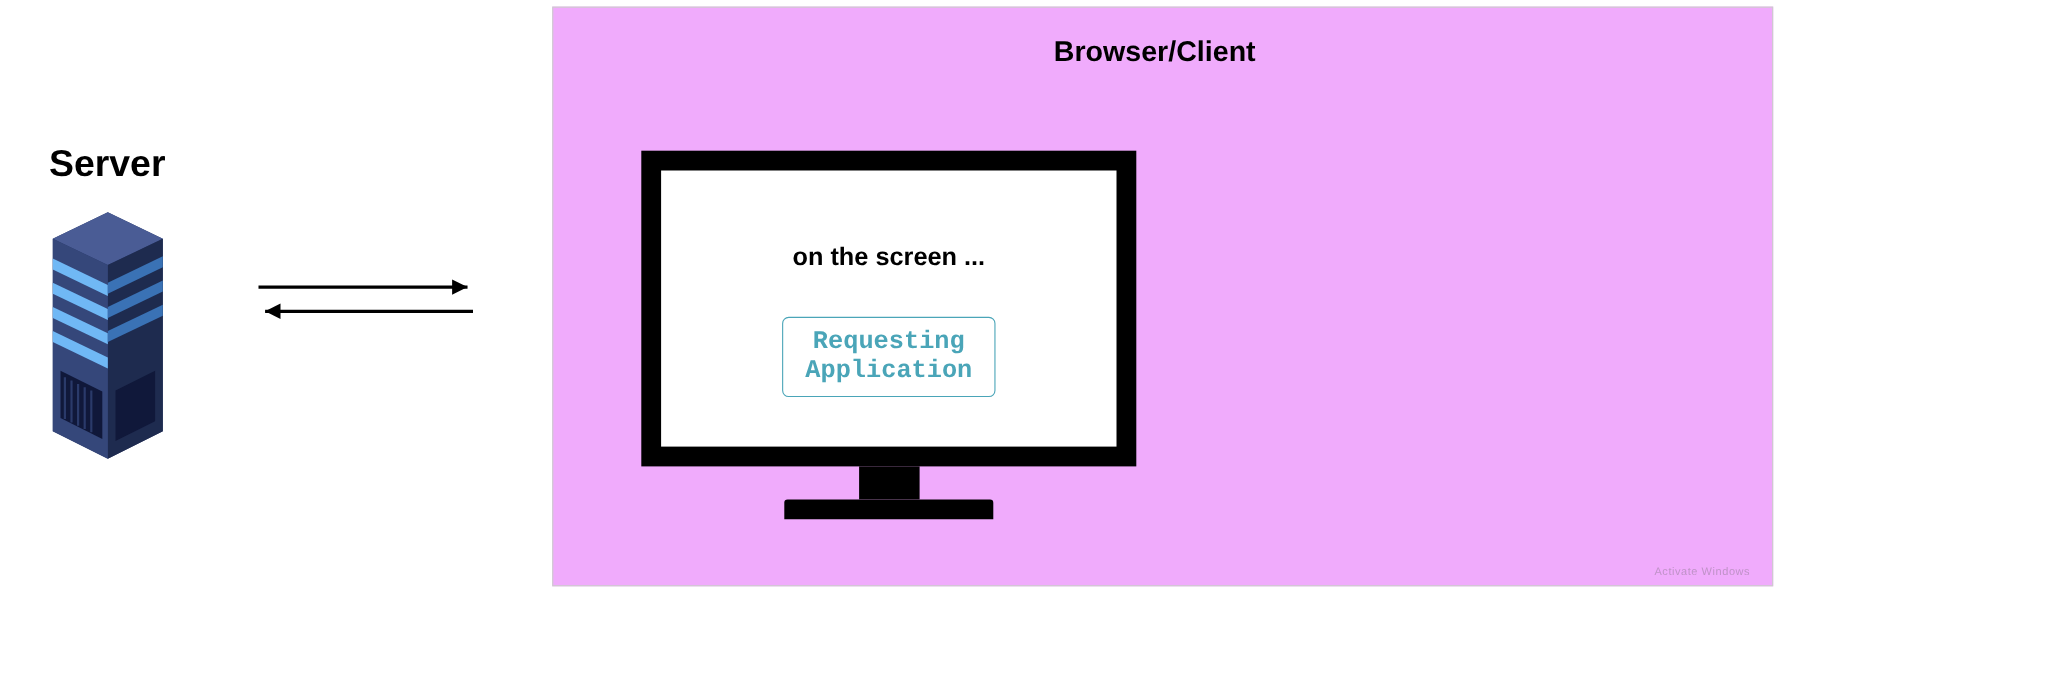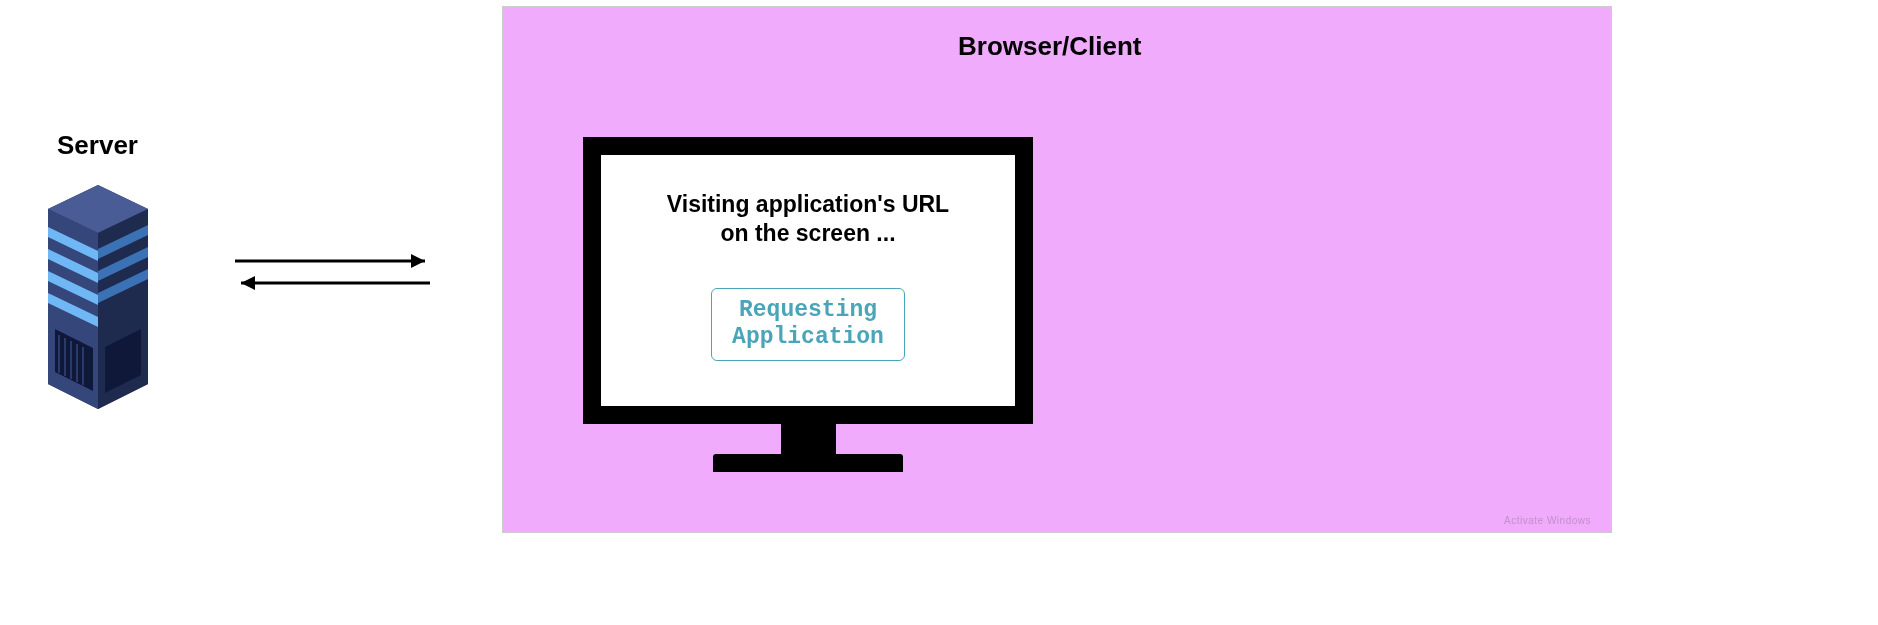--- a/index.html
+++ b/index.html
@@ -11,21 +11,21 @@
       position: relative;
     }
     .server-section {
       position: absolute;
       left: 10px;
       top: 130px;
       width: 175px;
       text-align: center;
     }
     .server-label {
-      font-size: 26px;
+      font-size: 34px;
       font-weight: bold;
       color: #000;
       margin-bottom: 18px;
     }
     .server-icon {
       width: 130px;
       height: 240px;
       margin: 0 auto;
     }
     .arrows {
@@ -170,21 +170,21 @@
   </svg>
 </div>
 
 <div class="browser-box">
   <div class="browser-label">Browser/Client</div>
 
   <div class="monitor">
     <div class="monitor-bezel">
       <div class="monitor-screen">
         <div class="screen-text">
-          <span>Visiting application's URL</span><br>
+          <br>
           <span>on the screen ...</span>
         </div>
         <div class="request-box">
           <span>Requesting</span><br>
           <span>Application</span>
         </div>
       </div>
     </div>
     <div class="monitor-neck"></div>
     <div class="monitor-base"></div>

